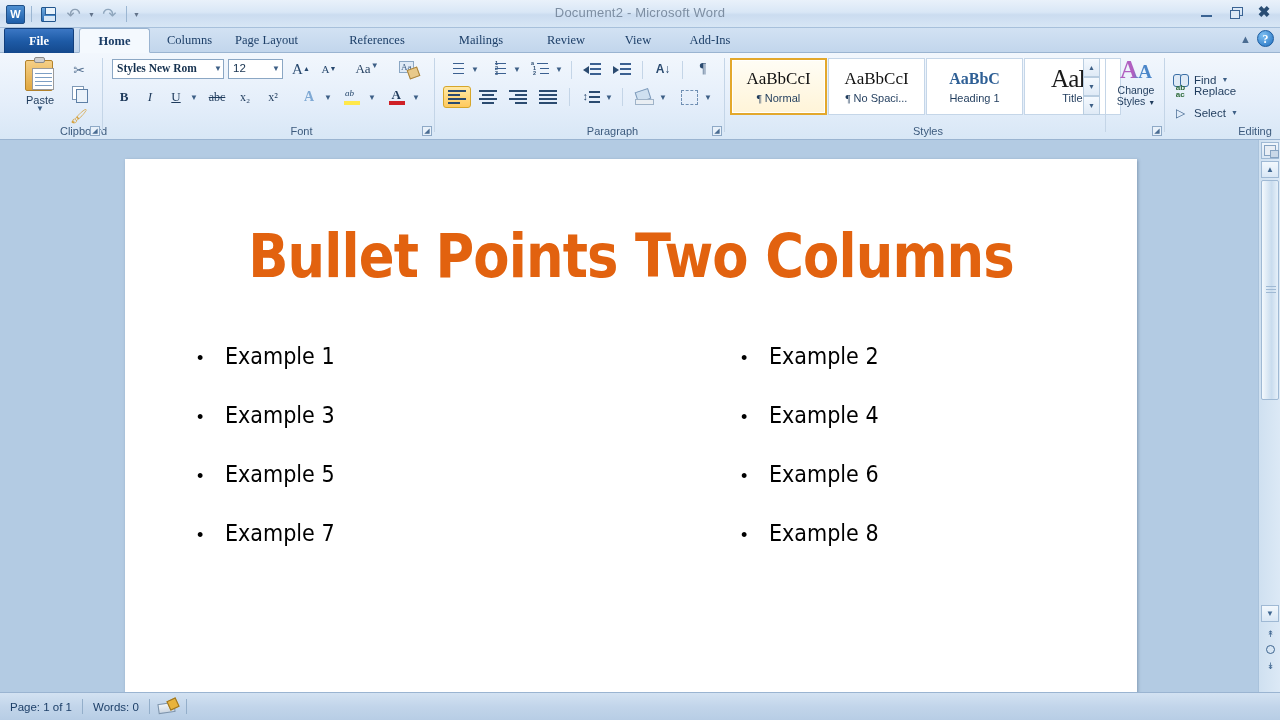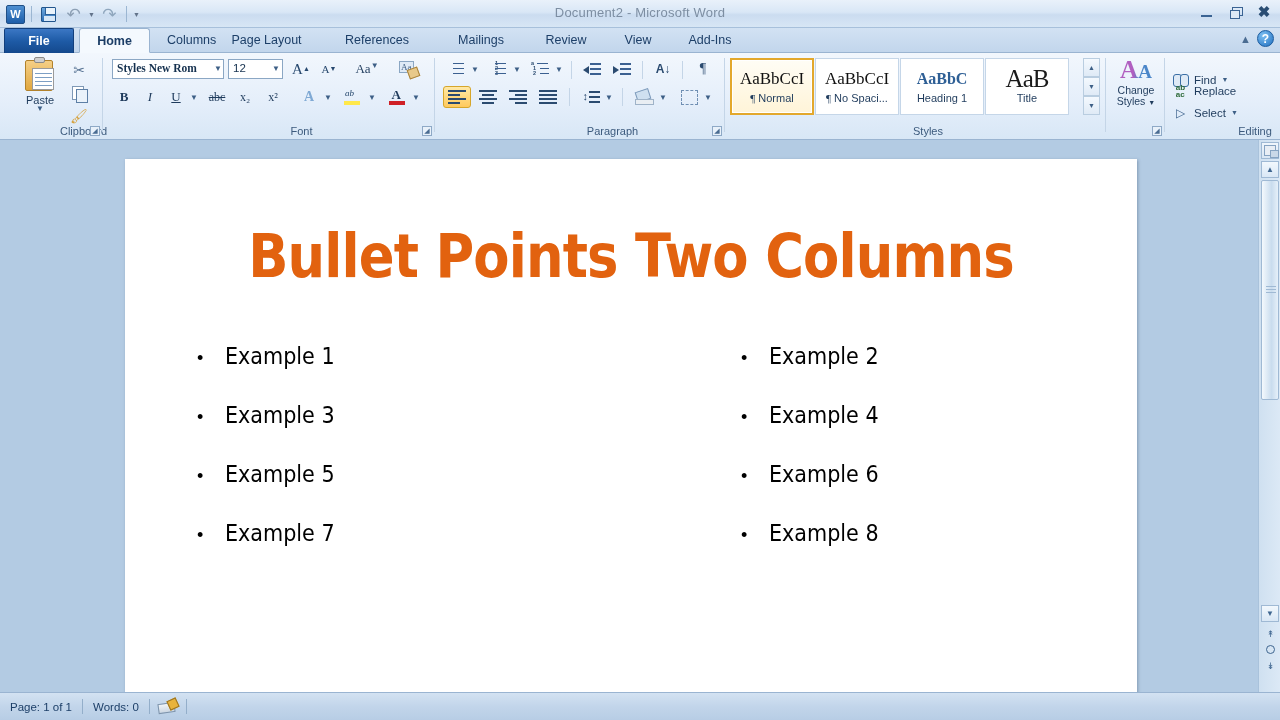--- a/index.html
+++ b/index.html
@@ -47,20 +47,21 @@
   .wb-max { width:11px;height:10px; position:relative;}
   .wb-max::before{content:"";position:absolute;left:2px;top:0;width:9px;height:7px;border:1.5px solid #3a6393;}
   .wb-max::after{content:"";position:absolute;left:0;top:3px;width:8px;height:7px;border:1.5px solid #3a6393;background:#dce8f5;}
   .wb-close { color:#2a4d73; font-size:15px; font-weight:bold; line-height:12px; }
 
   
   #tabstrip {
     position:absolute; left:0; top:28px; width:1280px; height:25px;
     background: linear-gradient(180deg,#d2e2f3,#c2d6ec);
     border-bottom:1px solid #9ab4d1;
+    font-family:Liberation Serif, serif;
   }
   .tab {
     position:absolute; top:0; height:25px; line-height:25px;
     font-size:12.5px; color:#1d3f68; padding:0 12px;
     text-align:center; cursor:default;
   }
   .tab.file {
     background: linear-gradient(180deg,#3b77c4 0%, #1e5ba6 50%, #14498d 100%);
     color:#fff; font-weight:bold; border-radius:2px 2px 0 0;
     border:1px solid #123f7c; border-bottom:none;
@@ -174,21 +175,21 @@
   }
   .shade-ico { width:18px;height:16px; position:relative;}
   .shade-ico::before{content:"";position:absolute;left:1px;top:1px;width:12px;height:9px;background:#cfe0f0;border:1px solid #7e9bbb;transform:rotate(-18deg);}
   .shade-ico::after{content:"";position:absolute;left:0;bottom:0;width:17px;height:4px;background:#e9eef3;border:1px solid #9fb3c8;}
   .border-ico { width:17px;height:15px; border:1px dashed #6f8fb3; }
 
   
   #g-styles { left:726px; width:380px; }
   .style-gallery { position:absolute; left:4px; top:5px; display:flex; height:57px; }
   .style-card {
-    width:84px; height:57px; background:#fff; border:1px solid #c5d6e8;
+    width:97px; height:57px; background:#fff; border:1px solid #c5d6e8;
     margin-right:1px; display:flex; flex-direction:column; align-items:center; justify-content:center;
     overflow:hidden;
   }
   .style-card.sel { border:2px solid #e3a82c; background:linear-gradient(180deg,#fffdf5,#fff4d8); box-shadow:inset 0 0 0 1px #fff; }
   .sc-sample { font-family:"Liberation Serif", serif; font-size:17px; color:#111; line-height:20px; white-space:nowrap;}
   .sc-sample.h1 { color:#2e5f95; font-weight:bold; font-size:16px;}
   .sc-sample.title { font-size:25px; color:#1a1a1a; letter-spacing:-1px;}
   .sc-name { font-size:11px; color:#1f3b5c; margin-top:3px; white-space:nowrap;}
   .sc-name .pil { font-family:"Liberation Serif",serif; }
   .style-scroll { position:absolute; left:357px; top:5px; width:17px; }

